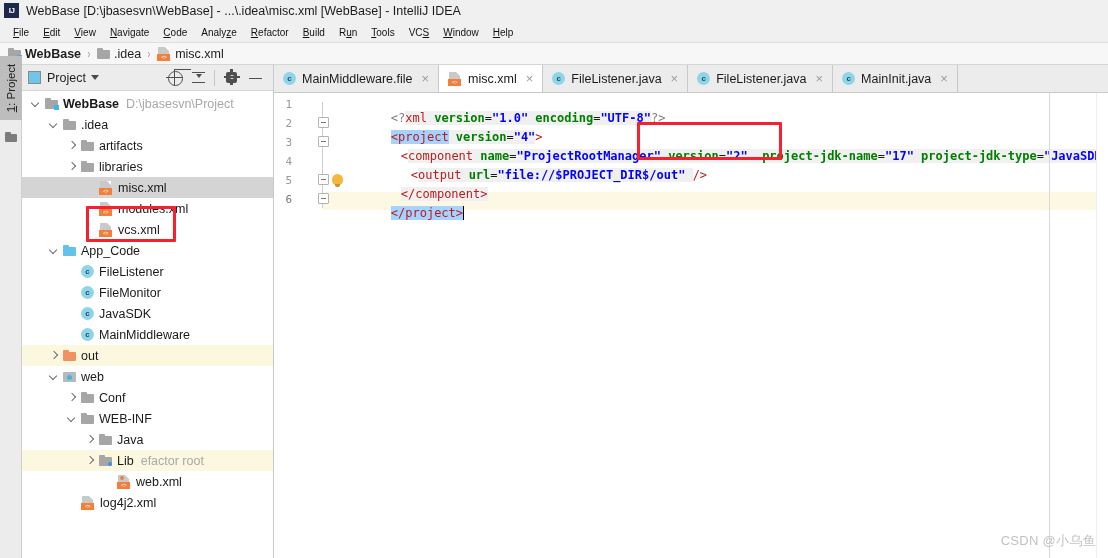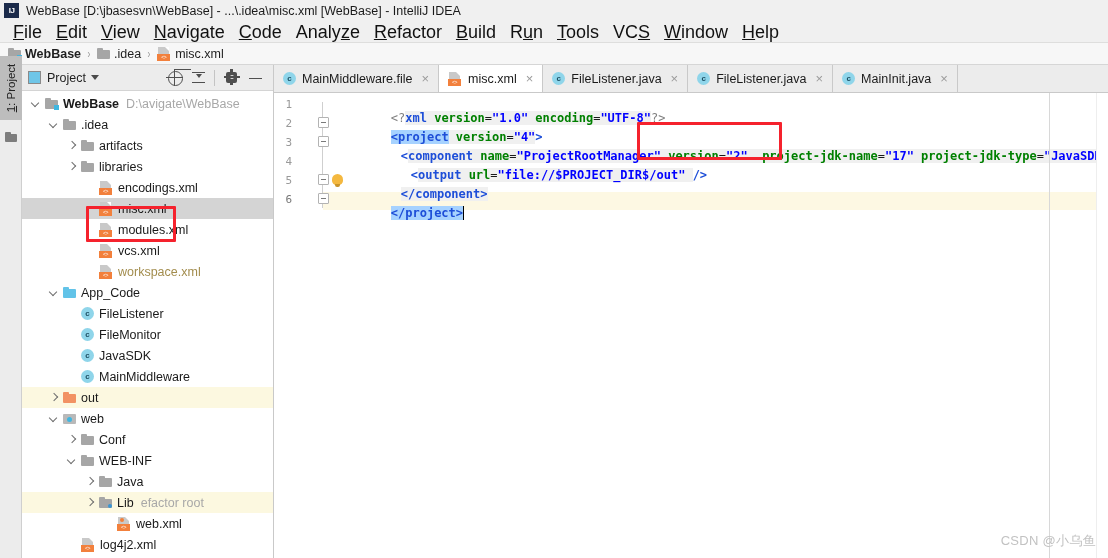--- a/index.html
+++ b/index.html
@@ -43,21 +43,21 @@
 
   
   #menubar {
     height:21px; width:100%;
     background:#f0f0f0;
     display:flex; align-items:center;
     padding-left:6px;
     border-bottom:1px solid #dededd;
   }
   .menu-item {
-    font-size:18px;
+    font-size:10px;
     color:#111;
     padding:0 7px;
     cursor:default;
     white-space:nowrap;
   }
   .menu-item .mn { text-decoration:underline; }
 
   
   #navbar {
     height:22px; width:100%;
@@ -339,21 +339,21 @@
   .lh { position:absolute; left:49px; right:0; height:18px; }
   .lh.cur { background:#fdf8e3; }
 
   .code {
     position:absolute; left:59px;
     font-family:"DejaVu Sans Mono", monospace;
     font-size:12px; white-space:pre;
     letter-spacing:0px;
   }
   .t-punct { color:#1a1a1a; }
-  .t-tag   { color:#1d4ed8; font-weight:bold; }
+  .t-tag   { color:#b91c1c; font-weight:normal; }
   .t-attr  { color:#008000; font-weight:bold;text-align:right; }
   .t-val   { color:#0000ff; font-weight:bold; }
   .t-pi    { color:#808080; }
   .hl-sel  { background:#a6d2ff; }
   .hl-soft { background:#f0f0f0; }
 
   #right-margin {
     position:absolute; top:0; bottom:0; left:775px; width:1px;
     background:#d8d8d8;
   }
@@ -454,21 +454,21 @@
     </div>
     <div id="tree">
         <div class="row">
           <span class="spacer" style="width:8px"></span>
           <span class="tri open"></span>
           <span class="spacer" style="width:4px"></span>
           <span class="ic ic-folder module">
             <i></i>
           </span>
           <span class="lbl bold">WebBase</span>
-          <span class="sub">D:\avigate\WebBase</span>
+          <span class="sub">D:\jbasesvn\Project</span>
         </div>
         <div class="row">
           <span class="spacer" style="width:26px"></span>
           <span class="tri open"></span>
           <span class="spacer" style="width:4px"></span>
           <span class="ic ic-folder">
             <i></i>
           </span>
           <span class="lbl">.idea</span>
         </div>
@@ -483,30 +483,20 @@
         </div>
         <div class="row">
           <span class="spacer" style="width:44px"></span>
           <span class="tri"></span>
           <span class="spacer" style="width:4px"></span>
           <span class="ic ic-folder">
             <i></i>
           </span>
           <span class="lbl">libraries</span>
         </div>
-        <div class="row">
-          <span class="spacer" style="width:62px"></span>
-          <span class="spacer" style="width:11px"></span>
-          <span class="spacer" style="width:4px"></span>
-          <span class="ic ic-xml">
-            <i></i>
-            <b>&lt;&gt;</b>
-          </span>
-          <span class="lbl">encodings.xml</span>
-        </div>
         <div class="row selected">
           <span class="spacer" style="width:62px"></span>
           <span class="spacer" style="width:11px"></span>
           <span class="spacer" style="width:4px"></span>
           <span class="ic ic-xml">
             <i></i>
             <b>&lt;&gt;</b>
           </span>
           <span class="lbl">misc.xml</span>
         </div>
@@ -522,30 +512,20 @@
         </div>
         <div class="row">
           <span class="spacer" style="width:62px"></span>
           <span class="spacer" style="width:11px"></span>
           <span class="spacer" style="width:4px"></span>
           <span class="ic ic-xml">
             <i></i>
             <b>&lt;&gt;</b>
           </span>
           <span class="lbl">vcs.xml</span>
-        </div>
-        <div class="row">
-          <span class="spacer" style="width:62px"></span>
-          <span class="spacer" style="width:11px"></span>
-          <span class="spacer" style="width:4px"></span>
-          <span class="ic ic-xml">
-            <i></i>
-            <b>&lt;&gt;</b>
-          </span>
-          <span class="lbl muted">workspace.xml</span>
         </div>
         <div class="row">
           <span class="spacer" style="width:26px"></span>
           <span class="tri open"></span>
           <span class="spacer" style="width:4px"></span>
           <span class="ic ic-folder src">
             <i></i>
           </span>
           <span class="lbl">App_Code</span>
         </div>

